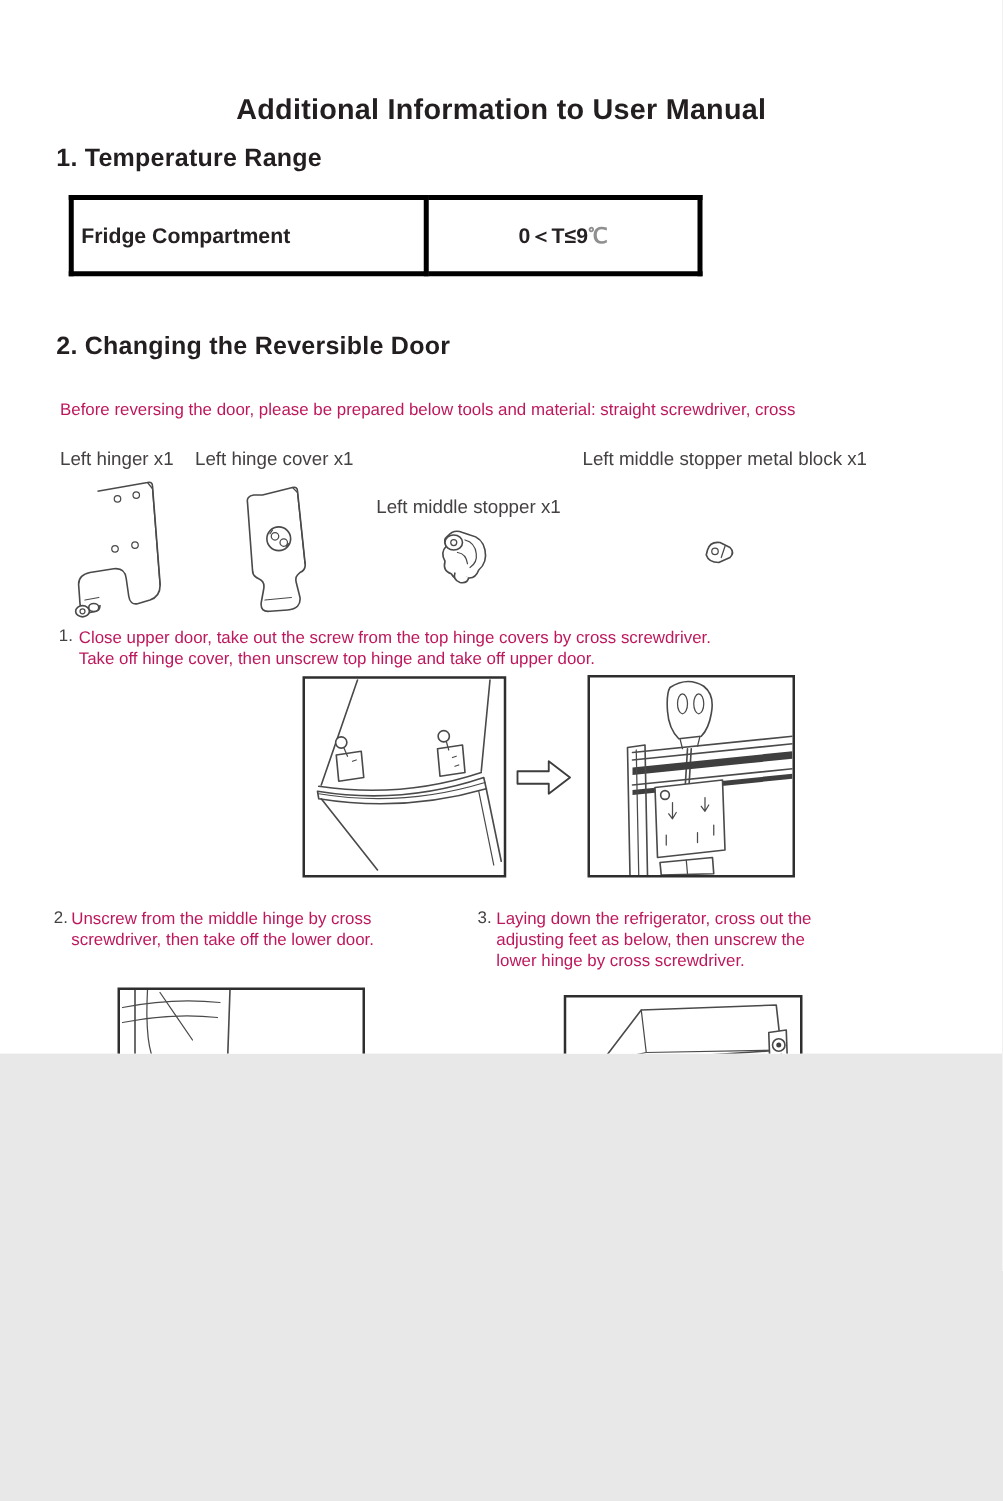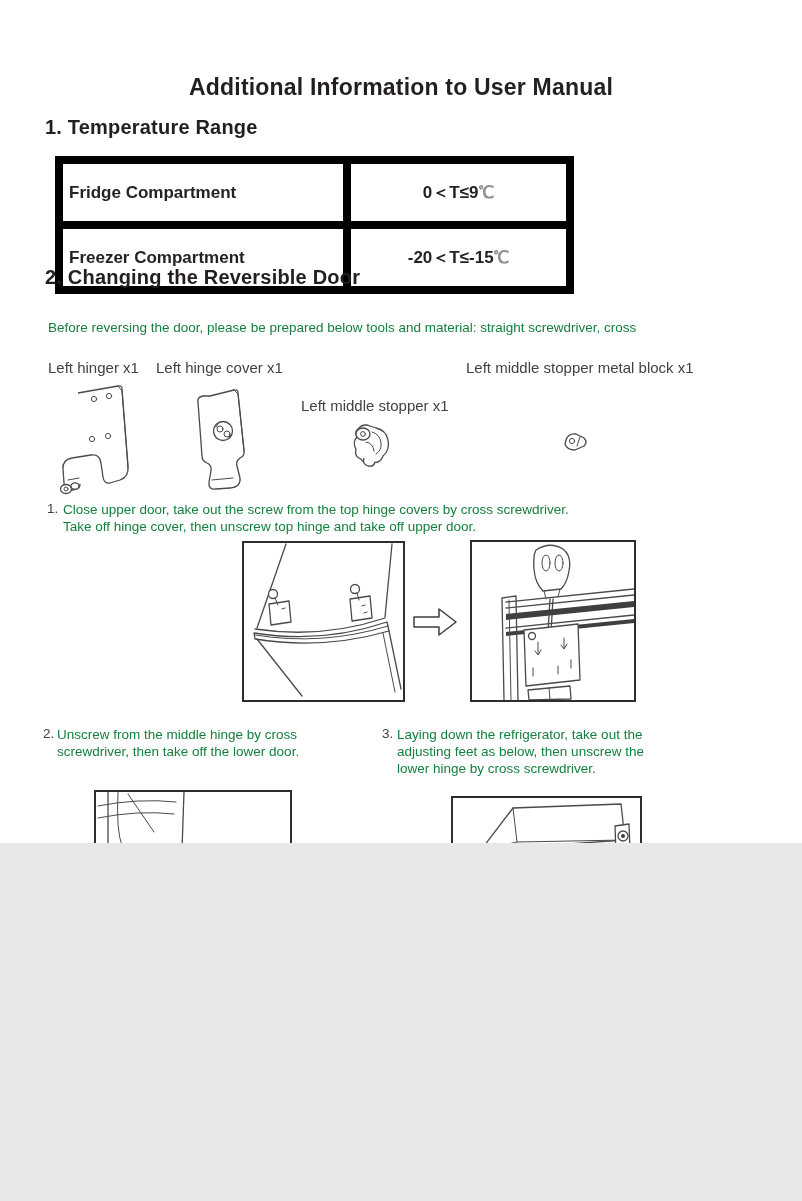--- a/index.html
+++ b/index.html
@@ -8,26 +8,26 @@
     margin:0 auto;overflow:hidden;
     font-family:Liberation Sans, sans-serif;
     color:#2a2526;
   }
   .abs{position:absolute;}
   .title{top:74px;left:0;width:802px;text-align:center;font-size:23px;font-weight:bold;color:#231e1f;letter-spacing:0.2px;}
   .sec-heading{font-size:20px;font-weight:bold;color:#231e1f;letter-spacing:0.2px;}
   .h1{top:116px;left:45px;}
   .h2{top:266px;left:45px;}
   .temp-table{top:156px;left:55px;border-collapse:collapse;}
-  .temp-table td{border:8px solid #000000;font-size:17px;font-weight:bold;color:#262223;padding:16px;}
+  .temp-table td{border:4px solid #000000;font-size:17px;font-weight:bold;color:#262223;padding:16px;}
   .temp-table .c-label{width:258px;height:25px;padding-left:6px;}
   .temp-table .c-value{width:183px;text-align:center;}
   .unit{color:#8f8f8f;font-weight:bold;}
   .note{top:229px;left:45px;font-size:16px;color:#262223;}
-  .body-sm{font-size:13.5px;color:#15803d;line-height:17.5px;white-space:nowrap;}
+  .body-sm{font-size:13.5px;color:#be185d;line-height:17.5px;white-space:nowrap;}
   .intro{top:319px;left:48px;}
   .part-label{top:359px;font-size:15px;color:#454142;white-space:nowrap;}
   .step-num{font-size:13.5px;color:#454142;}
   .figure-box{border:2px solid #2e2e2e;background:#fff;}
   .pagenum{top:1122px;left:0;width:802px;text-align:center;font-size:15px;color:#2a2526;}
   svg{display:block;}
   .ln{fill:none;stroke:#4a4a4a;stroke-width:1.3;stroke-linecap:round;stroke-linejoin:round;}
   .ln2{fill:none;stroke:#4a4a4a;stroke-width:1;stroke-linecap:round;stroke-linejoin:round;}
   .fillw{fill:#ffffff;stroke:#4a4a4a;stroke-width:1.3;stroke-linejoin:round;}
   .dark{fill:#3f3f3f;stroke:none;}
@@ -39,24 +39,20 @@
 
   <div class="abs title">Additional Information  to User Manual</div>
 
   <div class="abs sec-heading h1">1. Temperature Range</div>
 
   <table class="abs temp-table">
     <tbody>
         <tr>
       <td class="c-label">Fridge Compartment</td>
       <td class="c-value"><span>0＜T≤9</span><span class="unit">℃</span></td>
-    </tr>
-    <tr>
-      <td class="c-label">Freezer Compartment</td>
-      <td class="c-value"><span>-20＜T≤-15</span><span class="unit">℃</span></td>
     </tr>
   </tbody>
     </table>
 
 
   <div class="abs sec-heading h2">2. Changing the Reversible Door</div>
 
   <div class="abs body-sm intro">
     <div>Before reversing the door, please be prepared below  tools and material: straight screwdriver, cross</div>
   </div>
@@ -153,21 +149,21 @@
       <path class="fillw" d="M56,148 L98,144 L99,157 L57,158 Z"></path>
       <path class="ln2" d="M77,146 L78,157"></path>
     </svg>
   </div>
 
   <div class="abs step-num" style="left:43px;top:726px;">2.</div>
   <div class="abs body-sm" style="left:57px;top:726px;">Unscrew from the middle hinge by cross</div>
   <div class="abs body-sm" style="left:57px;top:743px;">screwdriver,  then take off the lower door.</div>
 
   <div class="abs step-num" style="left:382px;top:726px;">3.</div>
-  <div class="abs body-sm" style="left:397px;top:726px;">Laying down the refrigerator, take out the</div>
+  <div class="abs body-sm" style="left:397px;top:726px;">Laying down the refrigerator, cross out the</div>
   <div class="abs body-sm" style="left:397px;top:743px;">adjusting feet as below, then unscrew the</div>
   <div class="abs body-sm" style="left:397px;top:760px;">lower hinge  by cross screwdriver.</div>
 
   <div class="abs figure-box" style="left:94px;top:790px;width:194px;height:182px;">
     <svg width="194" height="182" viewBox="0 0 194 182">
       <path class="ln" d="M12,0 L12,93 M88,0 L86,58"></path>
       <path class="ln2" d="M2,14 Q42,6 80,10 M2,26 Q42,18 78,22"></path>
       <path class="ln2" d="M22,0 Q20,38 26,54 M32,2 L58,40"></path>
       <path class="ln" d="M12,93 L118,82 M12,100 L120,89"></path>
       <path class="fillw" d="M44,92 L138,82 L158,90 L158,106 L46,116 Z"></path>

